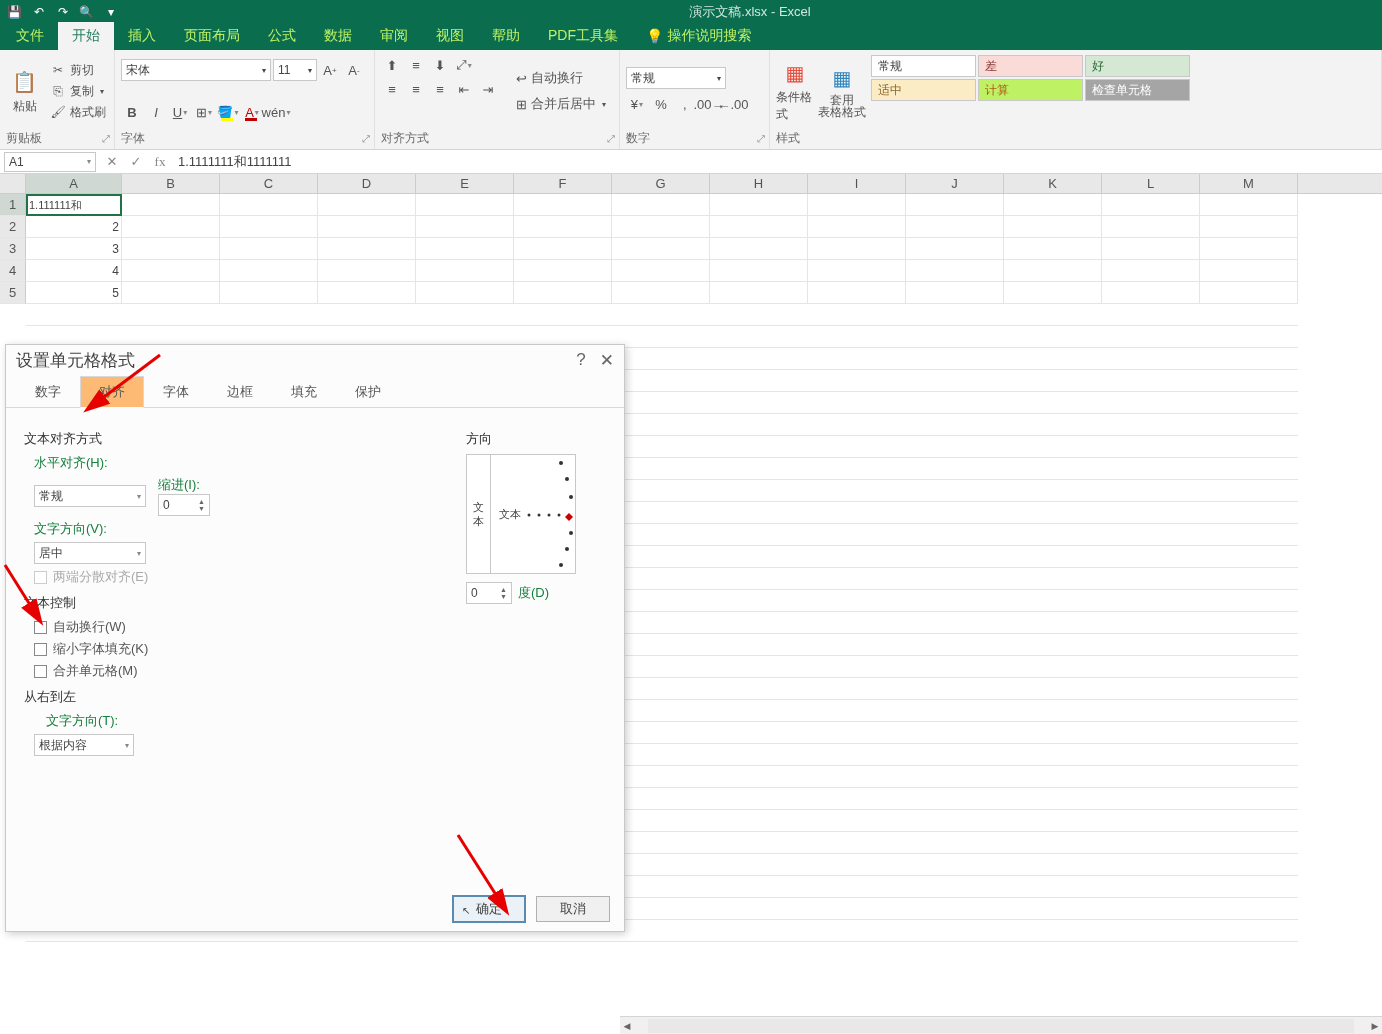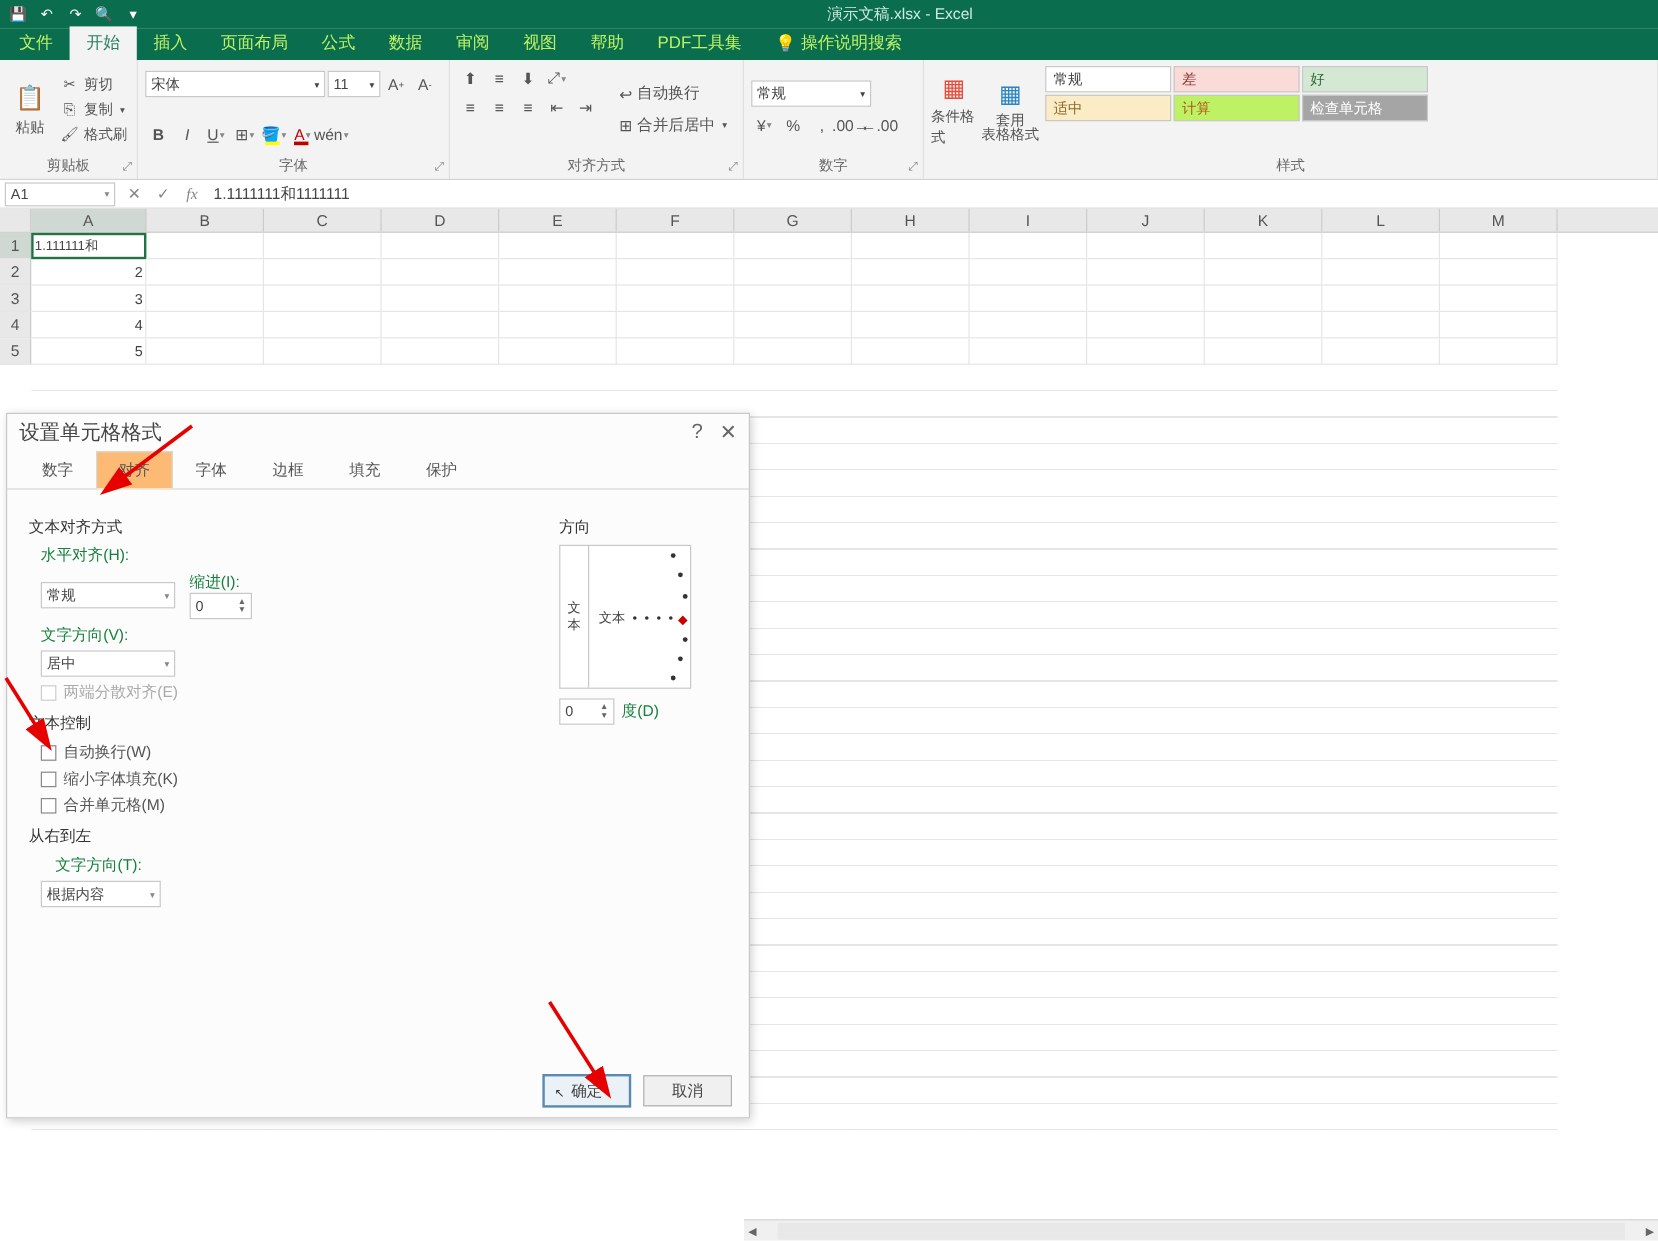--- a/index.html
+++ b/index.html
@@ -13,21 +13,21 @@
 
 
 .ribbon-tabs { height: 26px; background: #0a6e4e; display: flex; align-items: flex-end; padding-left: 2px; }
 .ribbon-tab { padding: 5px 14px; color: #bef264; font-size: 14px; cursor: pointer; }
 .ribbon-tab.active { background: #f3f3f3; color: #2a8060; }
 .ribbon-tab.lightbulb { display: flex; align-items: center; gap: 4px; }
 
 
 .ribbon { height: 100px; background: #f3f3f3; border-bottom: 1px solid #d4d4d4; display: flex; }
 .ribbon-group { border-right: 1px solid #e0e0e0; padding: 4px 6px 2px 6px; display: flex; flex-direction: column; justify-content: space-between; }
-.ribbon-group-label { text-align: center; font-size: 12px; color: #6a6a6a; padding-top: 2px; position: relative; }
+.ribbon-group-label { font-size: 12px; color: #6a6a6a; padding-top: 2px; position: relative; }
 .ribbon-group-label .launcher { position: absolute; right: -2px; bottom: 2px; font-size: 10px; color: #888; }
 .ribbon-controls { display: flex; gap: 4px; flex: 1; }
 .big-btn { width: 38px; display: flex; flex-direction: column; align-items: center; justify-content: center; gap: 2px; font-size: 12px; color: #555; }
 .big-btn .icon { width: 28px; height: 28px; display: flex; align-items: center; justify-content: center; font-size: 20px; }
 .small-rows { display: flex; flex-direction: column; gap: 2px; justify-content: center; }
 .small-btn { display: flex; align-items: center; gap: 4px; font-size: 12px; color: #555; padding: 1px 2px; }
 .mini-icon { width: 16px; height: 16px; display: inline-flex; align-items: center; justify-content: center; font-size: 12px; }
 
 .font-row { display: flex; align-items: center; gap: 2px; }
 .font-select { width: 150px; height: 22px; border: 1px solid #c8c8c8; background: #fff; font-size: 12px; padding: 0 4px; display: flex; align-items: center; justify-content: space-between; }
@@ -46,21 +46,21 @@
 .style-bad { background: #fadbd8; color: #8b3a38; }
 .style-good { background: #d5e8d4; color: #2e6b3a; }
 .style-neutral { background: #fcecc5; color: #8a6a2a; }
 .style-calc { background: #bef264; color: #b05a1a; }
 .style-check { background: #a5a5a5; color: #fff; }
 
 
 .formula-bar { height: 24px; border-bottom: 1px solid #d4d4d4; display: flex; align-items: center; background: #fff; }
 .name-box { width: 92px; height: 20px; border: 1px solid #c8c8c8; margin: 0 4px; padding: 0 4px; display: flex; align-items: center; justify-content: space-between; font-size: 12px; }
 .fb-btn { width: 24px; height: 20px; display: flex; align-items: center; justify-content: center; color: #888; }
-.fb-fx { font-style: italic; font-family: "Times New Roman"; }
+.fb-fx { font-family: "Times New Roman"; }
 .formula-input { flex: 1; padding: 0 6px; font-size: 13px; }
 
 
 .grid-area { position: relative; background: #fff; }
 .col-headers { display: flex; height: 20px; background: #e8e8e8; border-bottom: 1px solid #ccc; }
 .corner { width: 26px; border-right: 1px solid #ccc; background: #e8e8e8; }
 .col-h { border-right: 1px solid #ccc; text-align: center; font-size: 13px; color: #555; line-height: 20px; }
 .col-A { width: 96px; } .col-o { width: 98px; }
 .col-h.sel { background: #d0d8d4; }
 .grid-body { display: flex; }

